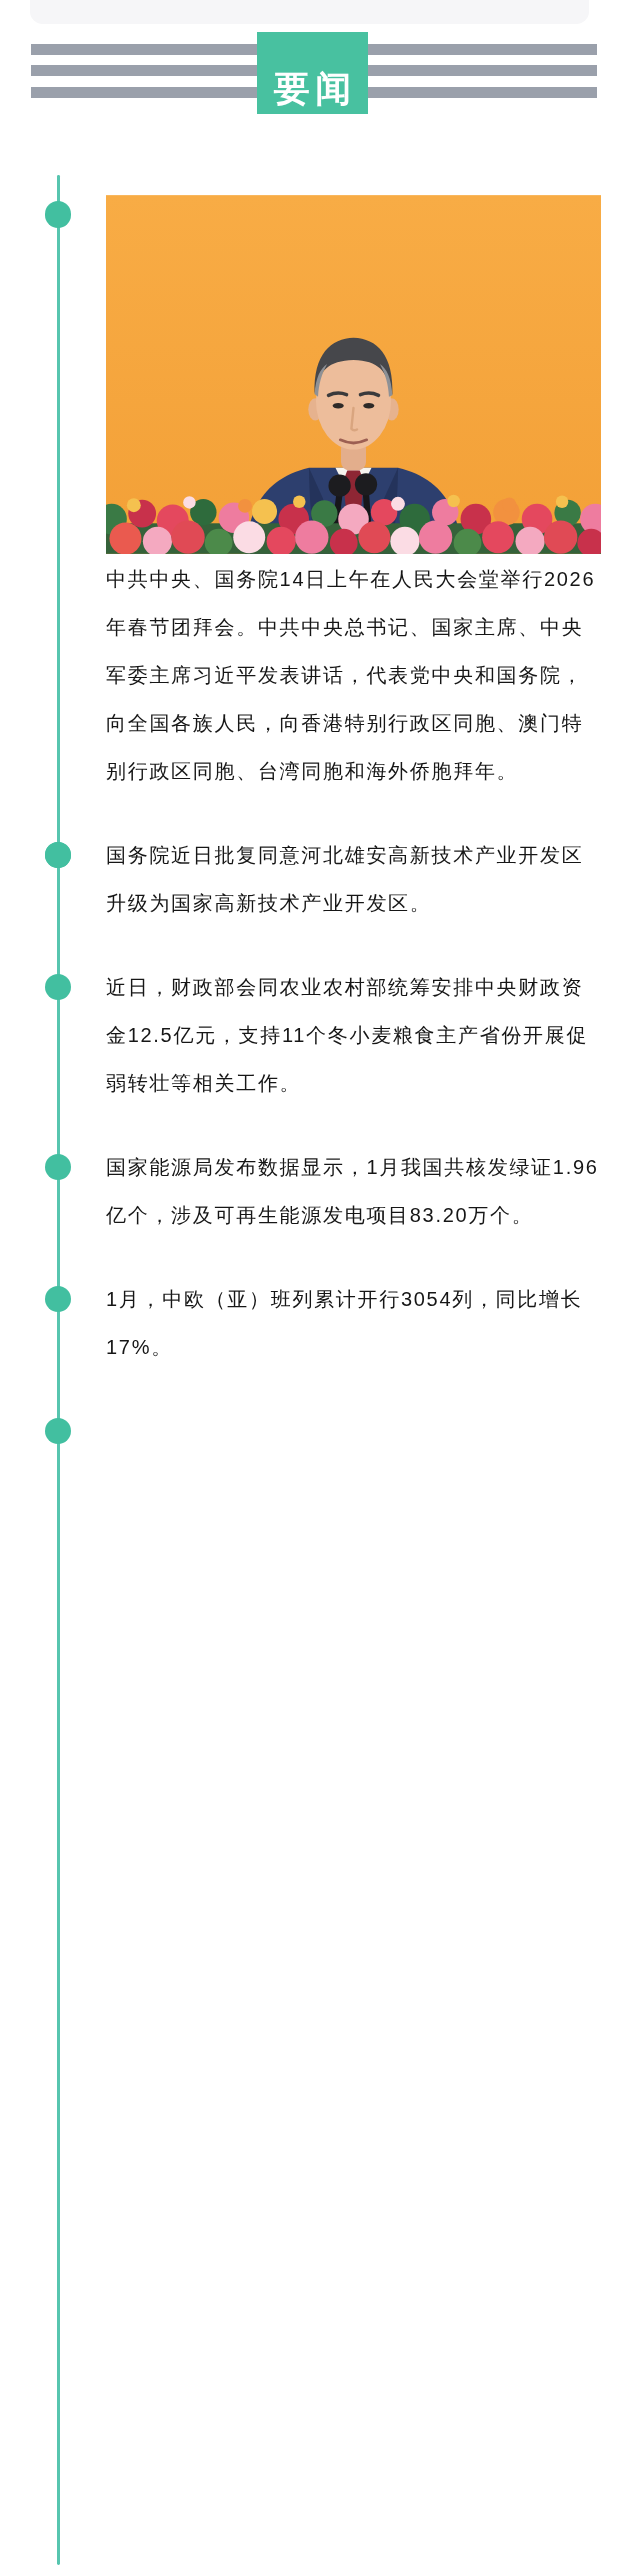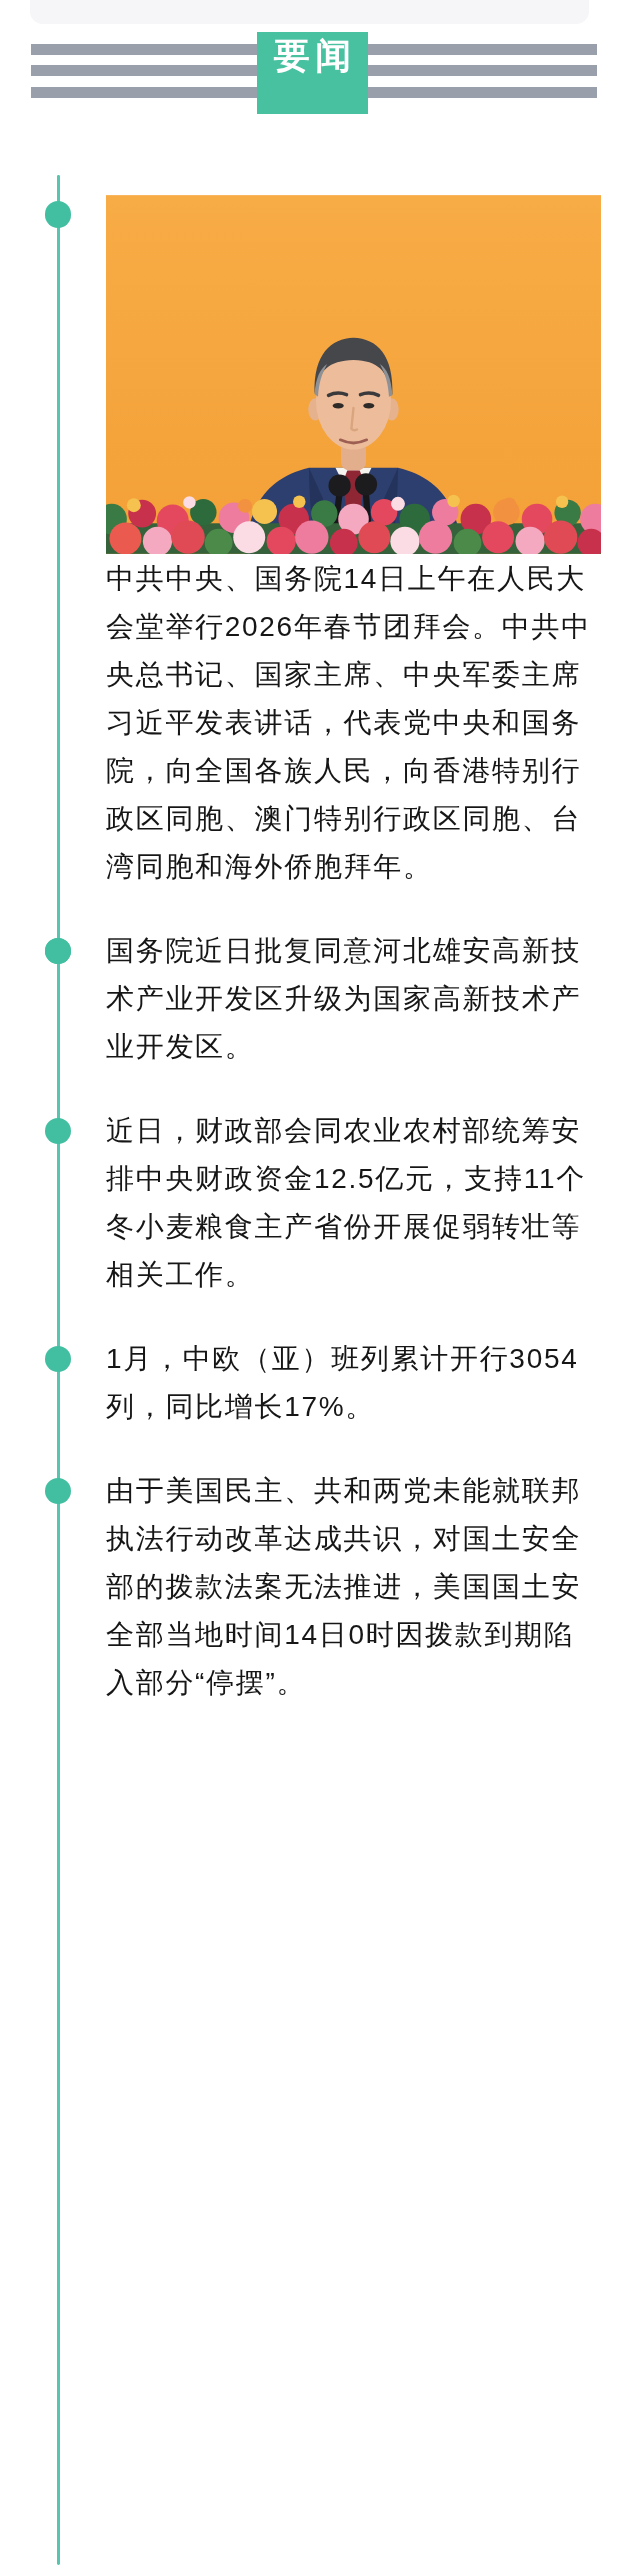--- a/index.html
+++ b/index.html
@@ -28,42 +28,42 @@
   .stripe-1 { top: 44px; }
   .stripe-2 { top: 65px; }
   .stripe-3 { top: 87px; }
 
   
   .badge {
     position: absolute; left: 257px; top: 32px;
     width: 111px; height: 82px;
     background: #48C1A0;
     color: #ffffff;
-    display: flex; align-items: flex-start; justify-content: center;
+    display: flex; align-items: flex-end; justify-content: center;
     font-size: 36px; font-weight: bold;
     letter-spacing: 5.6px; padding-left: 5.6px;
     box-sizing: border-box;
   }
 
   
   .timeline-line {
     position: absolute; left: 57px; top: 175px;
     width: 2.8px; height: 2390px;
     background: #57C5AF;
     border-radius: 1.4px;
   }
 
   .content {
     position: absolute; left: 0; top: 195px; width: 626px;
   }
 
   .news-item {
     position: relative;
     margin: 0 24px 36px 106px;
-    font-size: 28px;
+    font-size: 20px;
     line-height: 48px;
     letter-spacing: 1.7px;
     color: #161616;
     text-align: left;
   }
 
   .timeline-dot {
     position: absolute;
     left: -61px; top: 10.4px;
     width: 26.4px; height: 26.4px;
@@ -204,25 +204,28 @@
     <span>国务院近日批复同意河北雄安高新技术产业开发区升级为国家高新技术产业开发区。</span>
   </div>
 
 
   <div class="news-item">
     <span class="timeline-dot"></span>
     <span>近日，财政部会同农业农村部统筹安排中央财政资金12.5亿元，支持11个冬小麦粮食主产省份开展促弱转壮等相关工作。</span>
   </div>
 
 
+  <div class="news-item">
+    <span class="timeline-dot"></span>
+    <span>国家能源局发布数据显示，1月我国共核发绿证1.96亿个，涉及可再生能源发电项目83.20万个。</span>
+  </div>
 
   <div class="news-item">
     <span class="timeline-dot"></span>
     <span>1月，中欧（亚）班列累计开行3054列，同比增长17%。</span>
   </div>
 
   <div class="news-item">
     <span class="timeline-dot"></span>
-    <span>由于美国民主、共和两党未能就联邦执法行动改革达成共识，对国土安全部的拨款法案无法推进，美国国土安全部当地时间14日0时因拨款到期陷入部分“停摆”。</span>
   </div>
 
 </div>
 
 
 </body></html>

